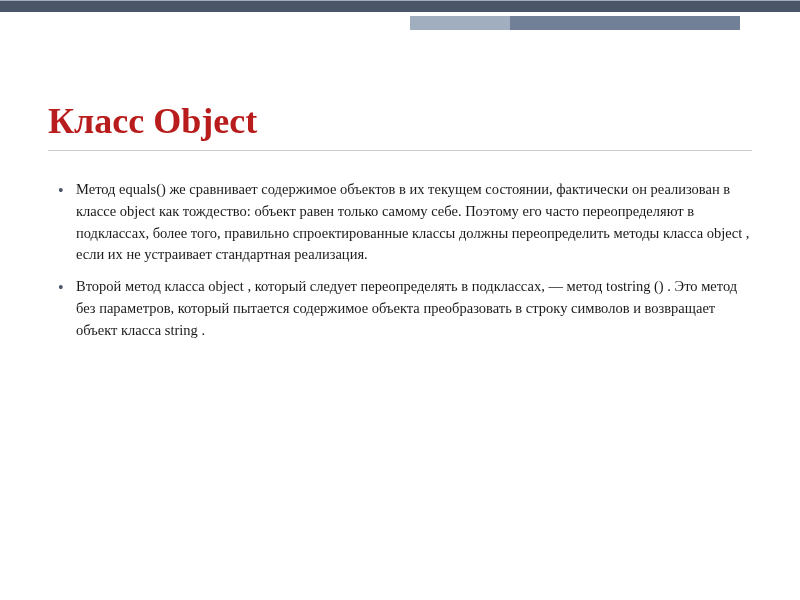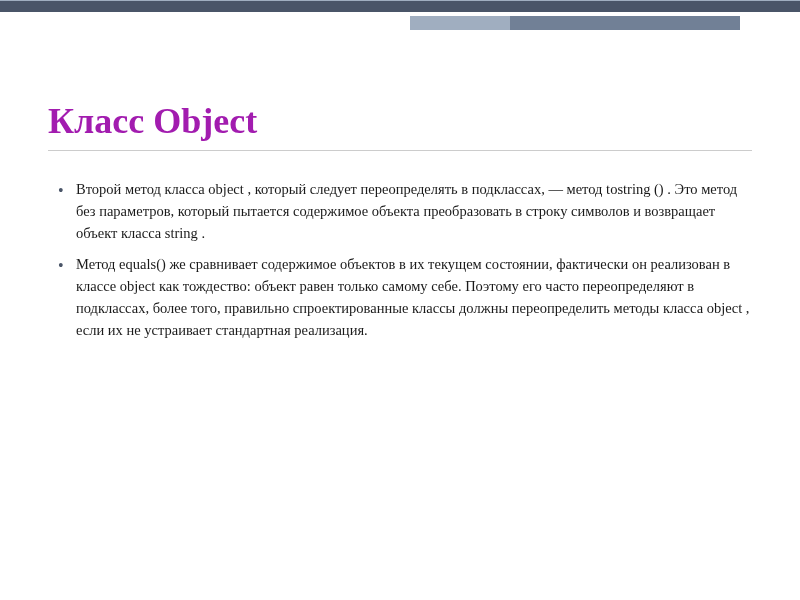--- a/index.html
+++ b/index.html
@@ -39,21 +39,21 @@
       width: 100px;
       height: 14px;
       background: #a0aec0;
     }
     .content {
       padding: 100px 48px 40px 48px;
     }
     .title {
       font-size: 36px;
       font-weight: bold;
-      color: #a21caf;
+      color: #b91c1c;
       margin-bottom: 8px;
     }
     .title-underline {
       border-bottom: 1px solid #ccc;
       margin-bottom: 28px;
     }
     ul {
       list-style: none;
       padding-left: 28px;
     }
@@ -78,16 +78,16 @@
 <body>
 
 <div class="top-border"></div>
 <div class="accent-bar-2"></div>
 <div class="accent-bar-1"></div>
 
 <div class="content">
   <h1 class="title">Класс Object</h1>
   <div class="title-underline"></div>
   <ul>
+    <li>Метод equals() же сравнивает содержимое объектов в их текущем состоянии, фактически он реализован в классе object как тождество: объект равен только самому себе. Поэтому его часто переопределяют в подклассах, более того, правильно спроектированные классы должны переопределить методы класса object , если их не устраивает стандартная реализация.</li>
     <li>Второй метод класса object , который следует переопределять в подклассах, — метод tostring () . Это метод без параметров, который пытается содержимое объекта преобразовать в строку символов и возвращает объект класса string .</li>
-    <li>Метод equals() же сравнивает содержимое объектов в их текущем состоянии, фактически он реализован в классе object как тождество: объект равен только самому себе. Поэтому его часто переопределяют в подклассах, более того, правильно спроектированные классы должны переопределить методы класса object , если их не устраивает стандартная реализация.</li>
   </ul>
 </div>
 
 </body></html>

